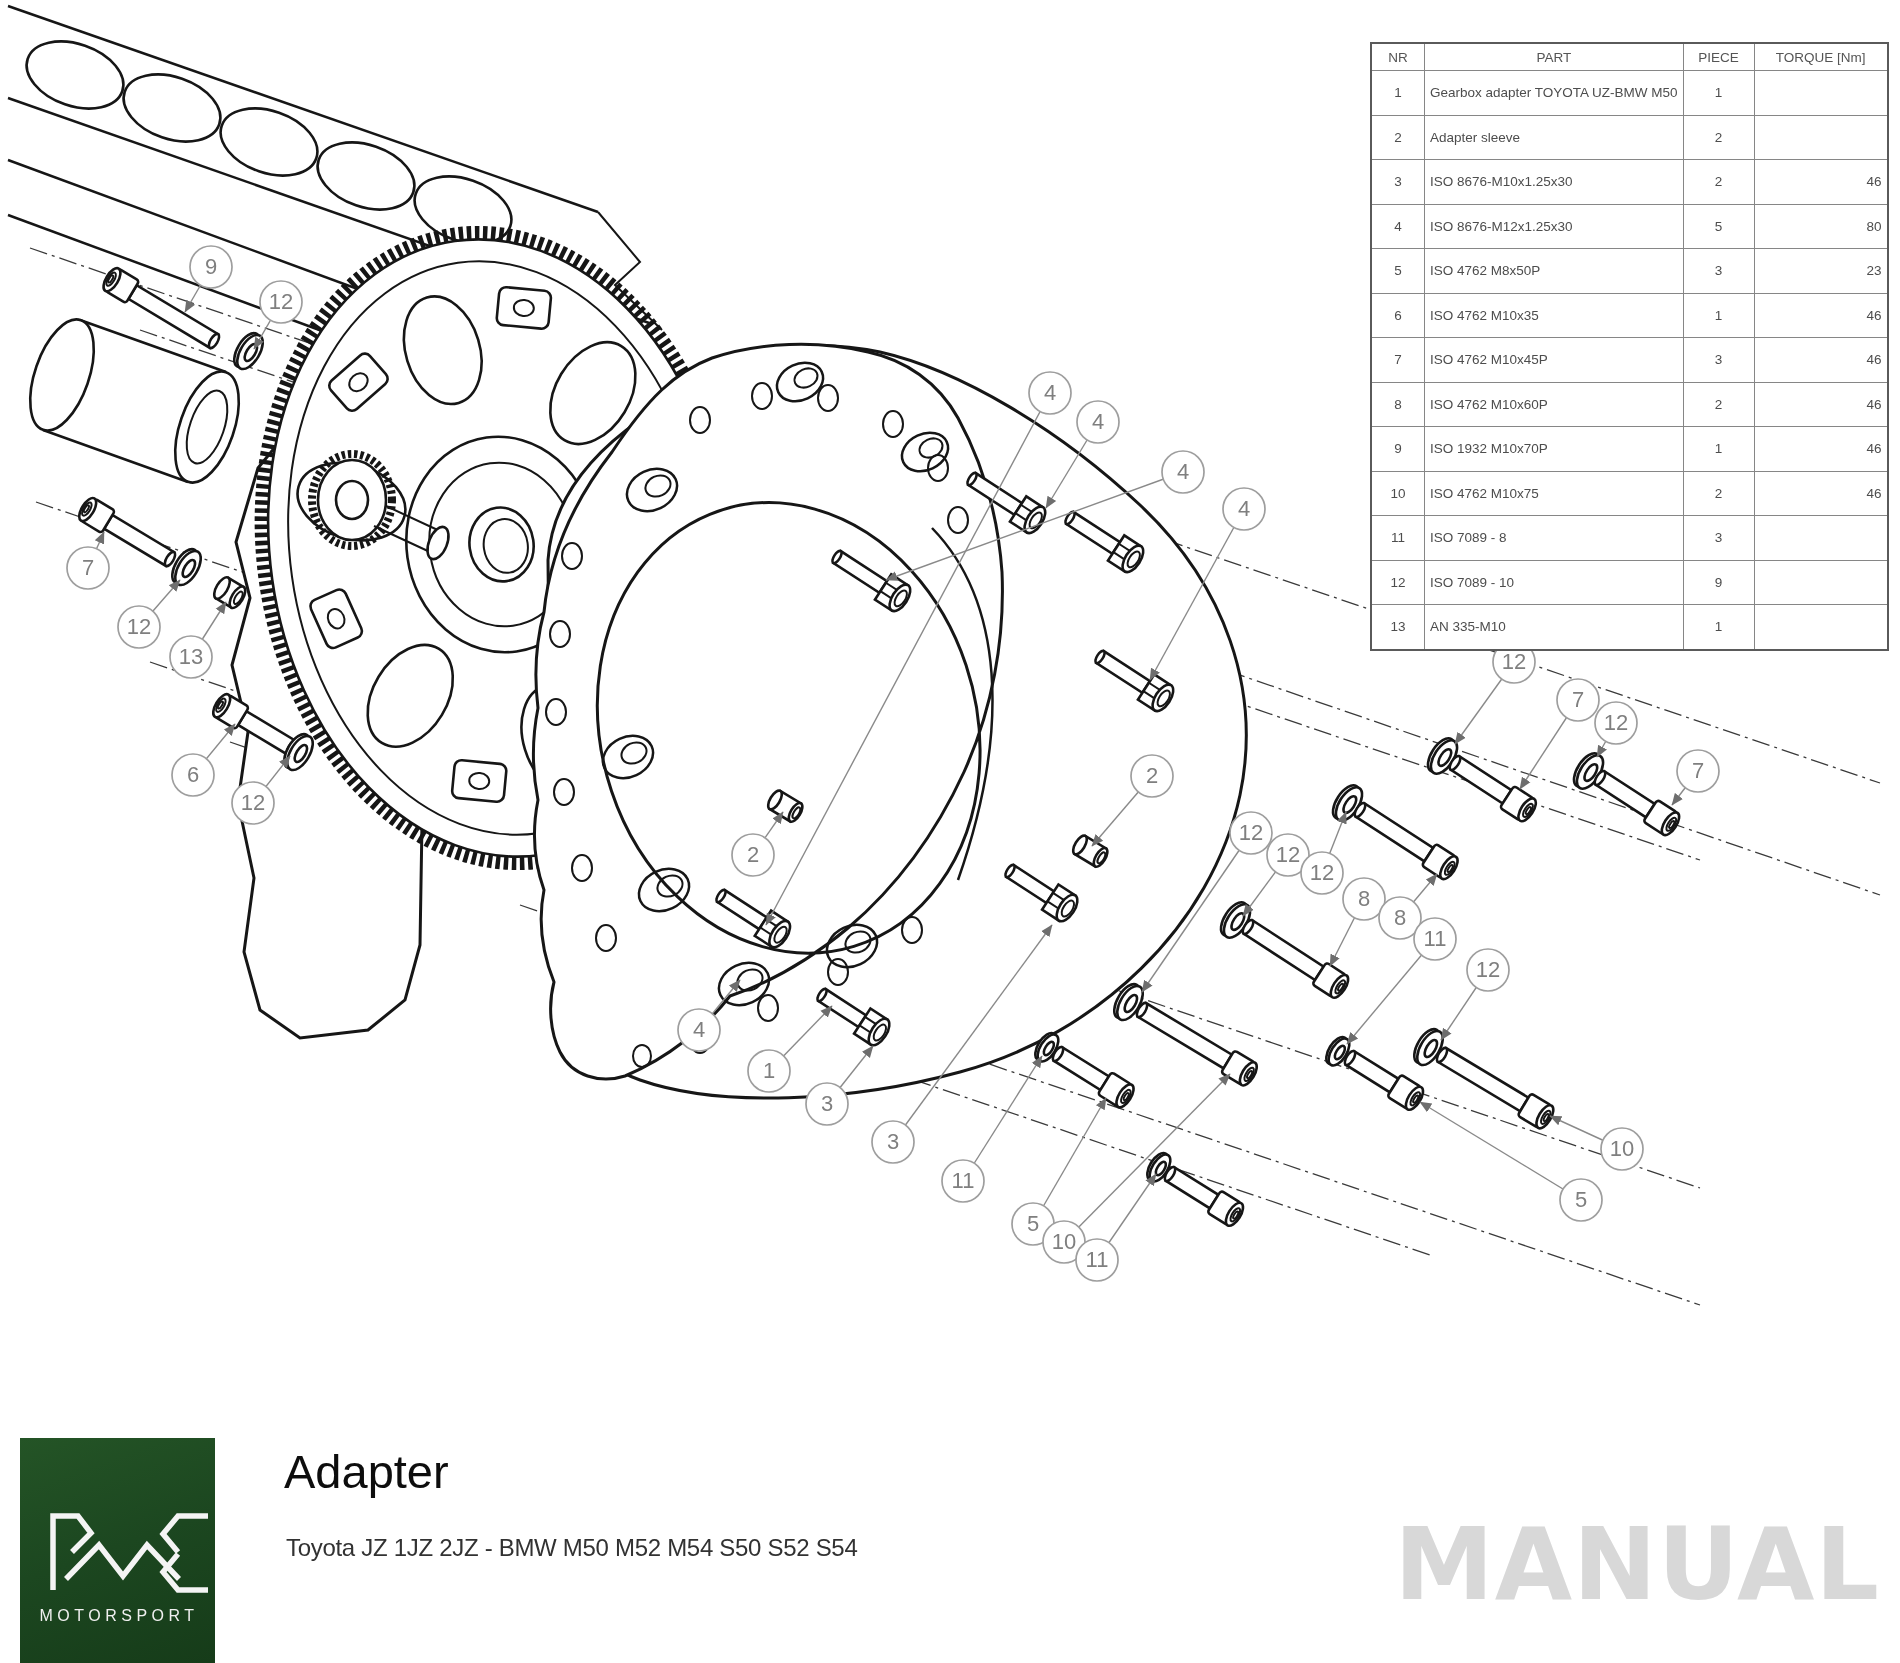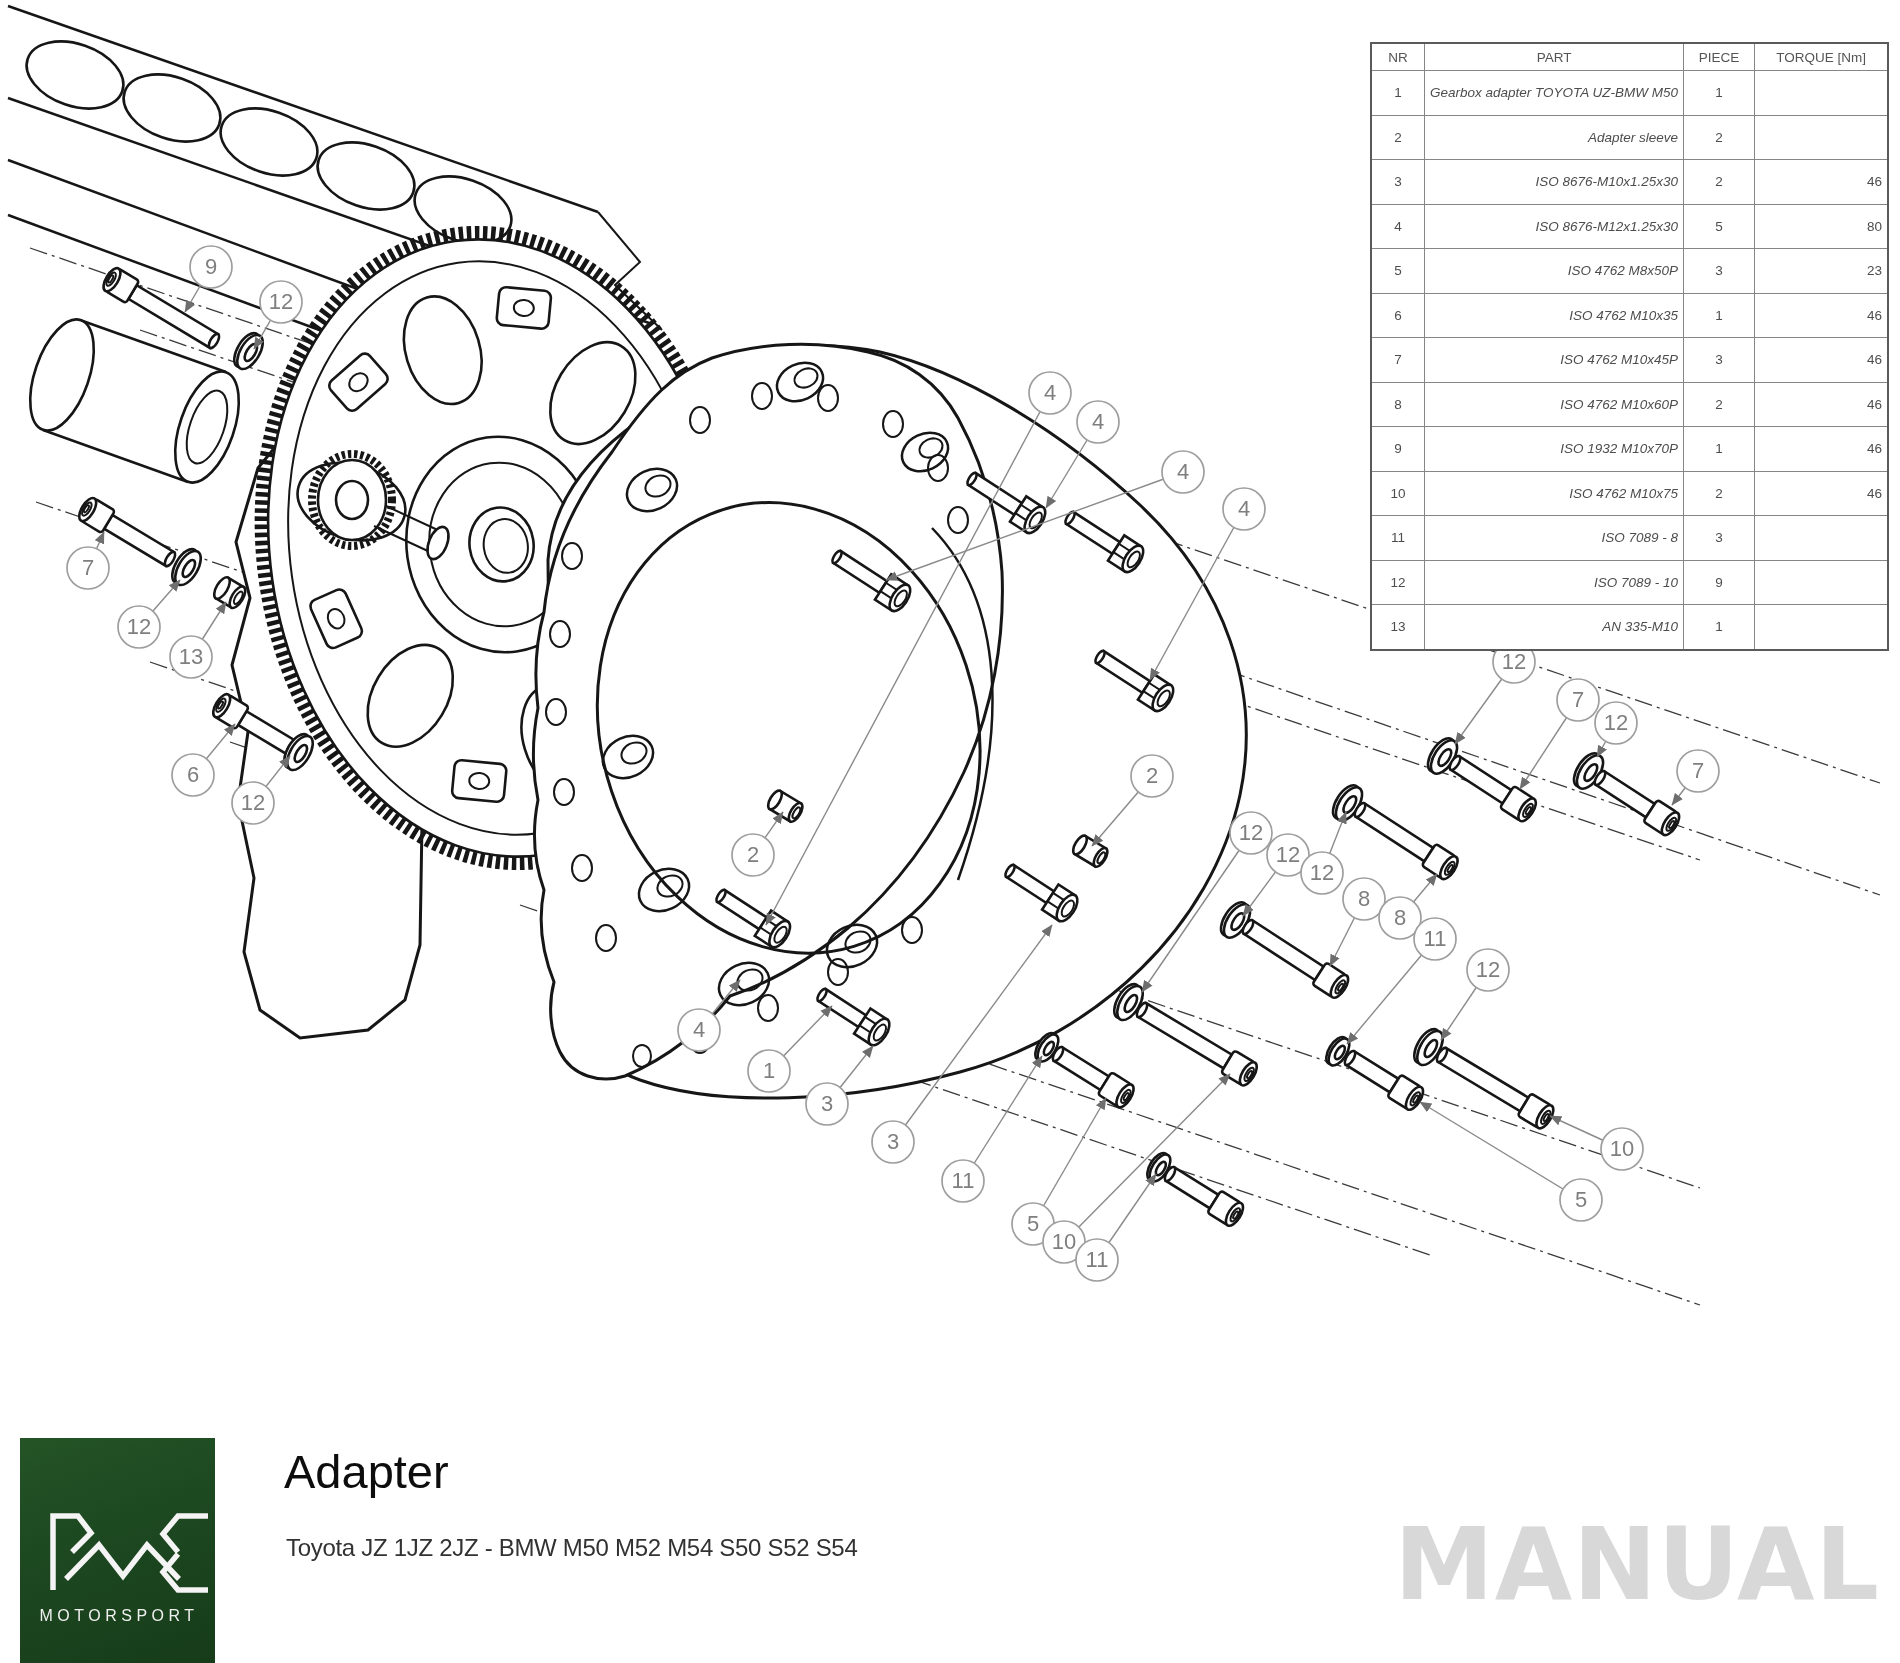--- a/index.html
+++ b/index.html
@@ -18,21 +18,21 @@
   .teeth{fill:none;stroke:#161616;stroke-width:13;stroke-dasharray:4.5 3.6;}
   .teeth-s{fill:none;stroke:#161616;stroke-width:8;stroke-dasharray:3.4 2.8;}
   
   .parts-table{position:absolute;left:1370px;top:42px;border-collapse:collapse;
     background:#fff;color:#4d4d4d;font:13.5px "Liberation Sans",sans-serif;
     border:2px solid #5a5a5a;table-layout:fixed;}
   .parts-table th,.parts-table td{border:1px solid #868686;overflow:hidden;white-space:nowrap;}
   .parts-table th{height:24px;font-weight:normal;text-align:center;color:#555;}
   .parts-table td{height:43.5px;padding:0 5px;}
   .parts-table .c0{width:42px;text-align:center;}
-  .parts-table .c1{width:246px;text-align:right;font-style:italic;}
+  .parts-table .c1{width:246px;text-align:left;}
   .parts-table .c2{width:60px;text-align:center;}
   .parts-table .c3{width:122px;text-align:right;}
   
   .logo-box{position:absolute;left:20px;top:1438px;width:195px;height:248px;
     background:linear-gradient(160deg,#245426 0%,#1c4720 45%,#153a18 100%);}
   .title{position:absolute;left:284px;top:1444px;font-size:47px;font-weight:normal;color:#0d0d0d;}
   .subtitle{position:absolute;left:286px;top:1527px;font-size:24px;color:#323232;letter-spacing:-0.3px;margin-top:7px;}
   .watermark{position:absolute;right:20px;top:1506px;font-size:100px;color:#d8d8d8;
     font-weight:bold;letter-spacing:1px;font-family:"DejaVu Sans",sans-serif;}
 </style>

